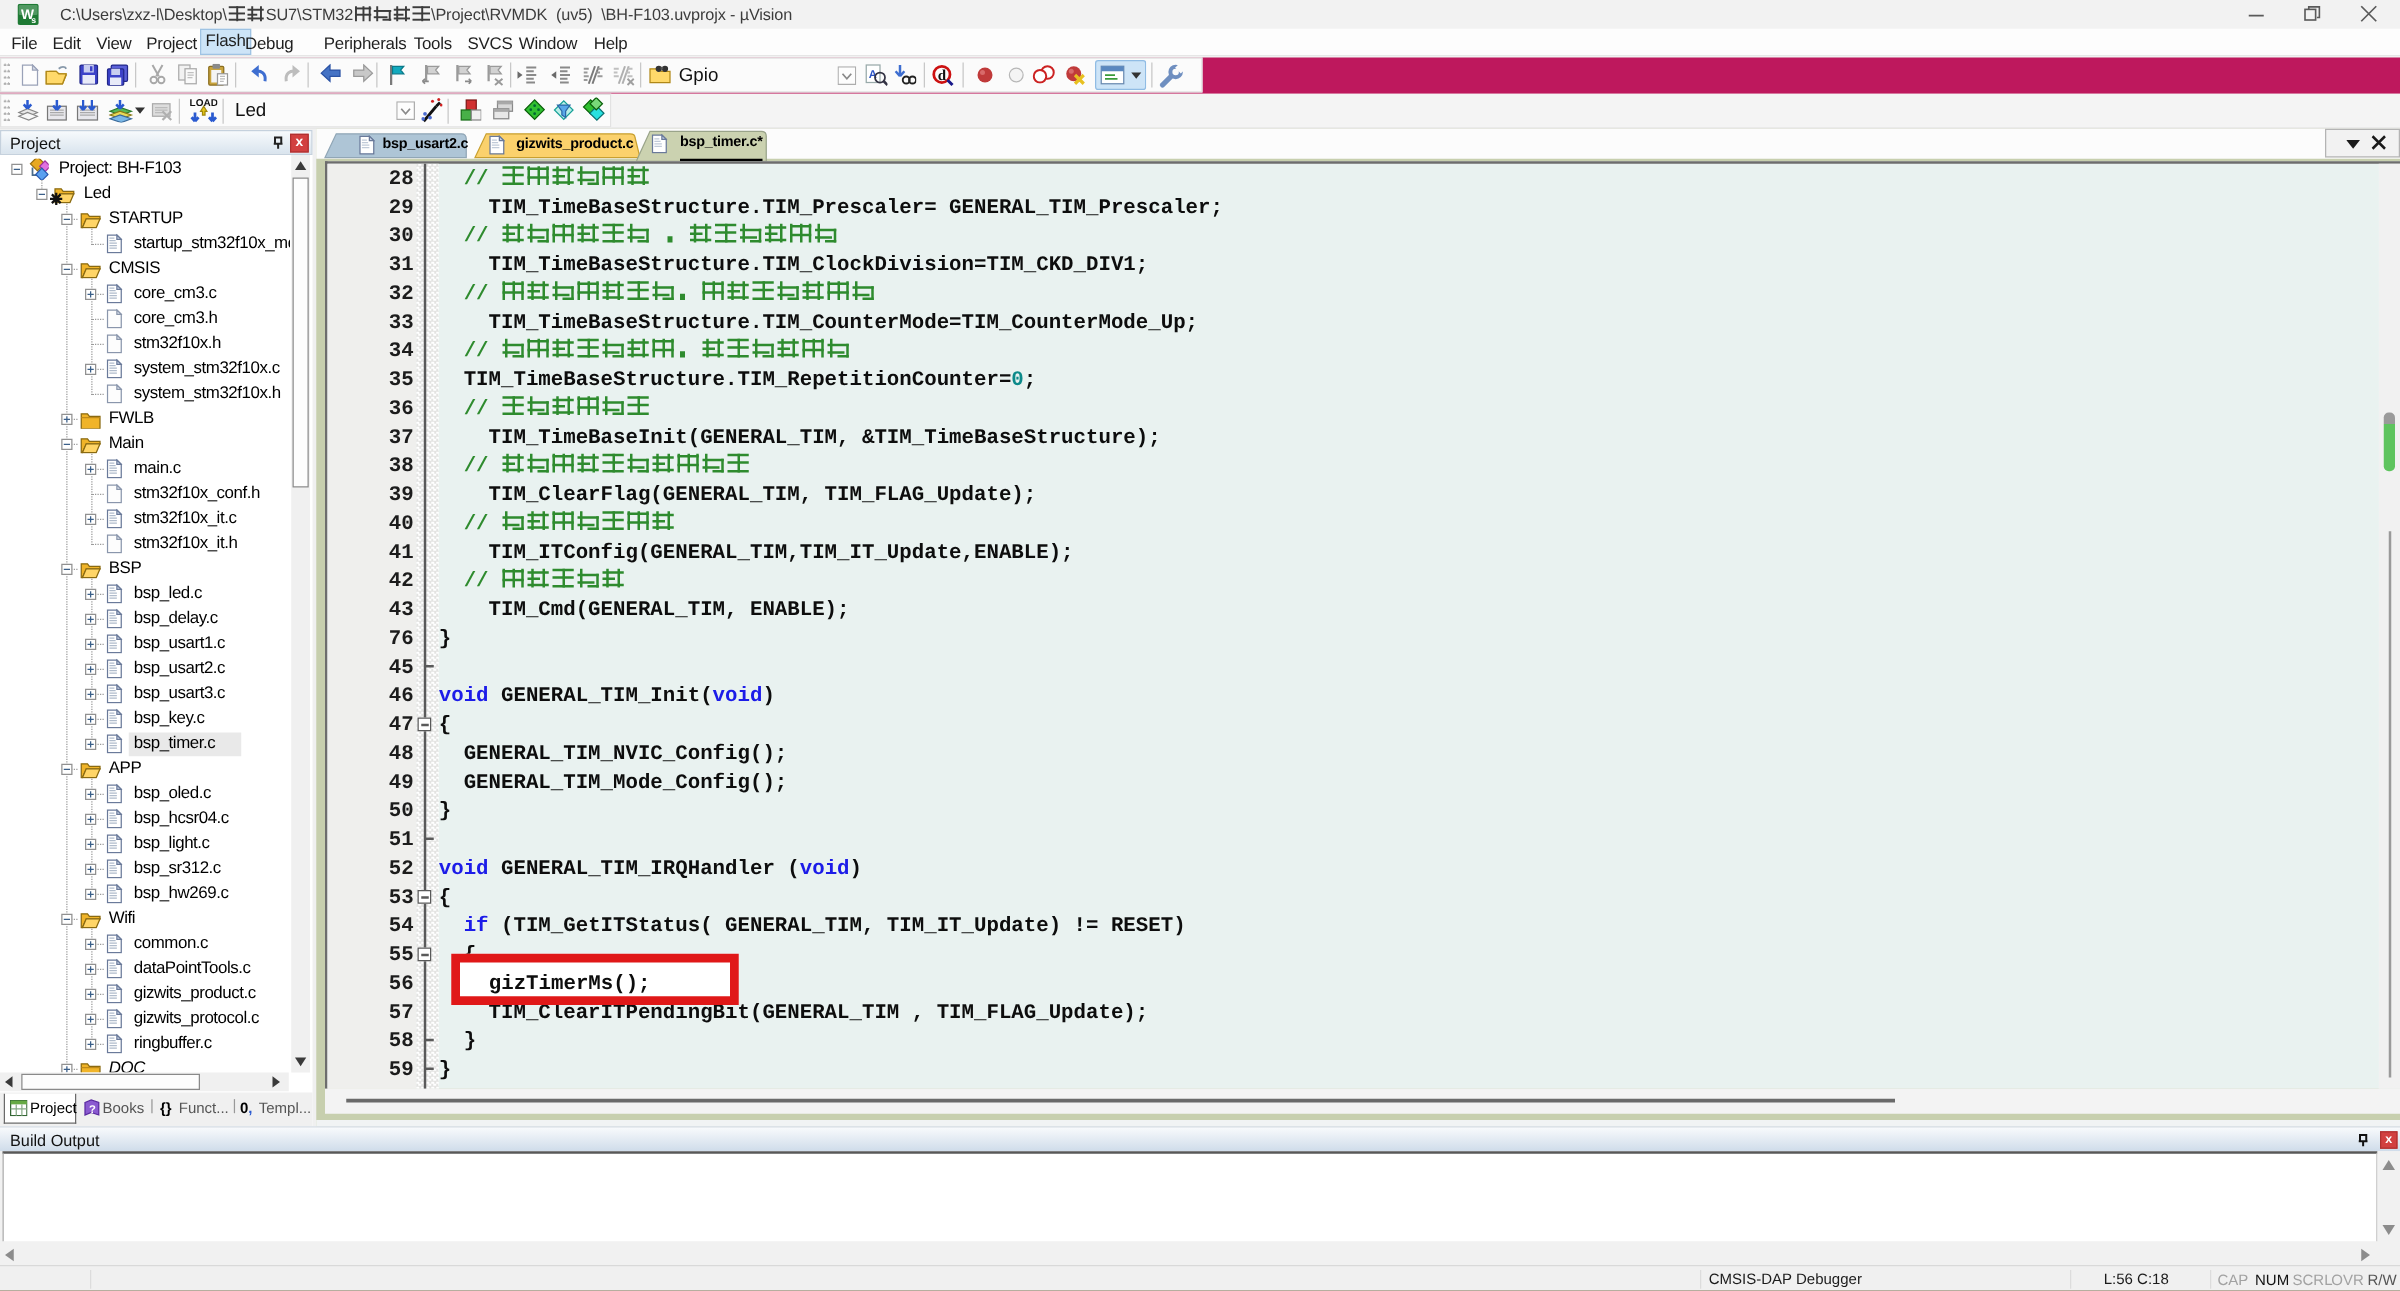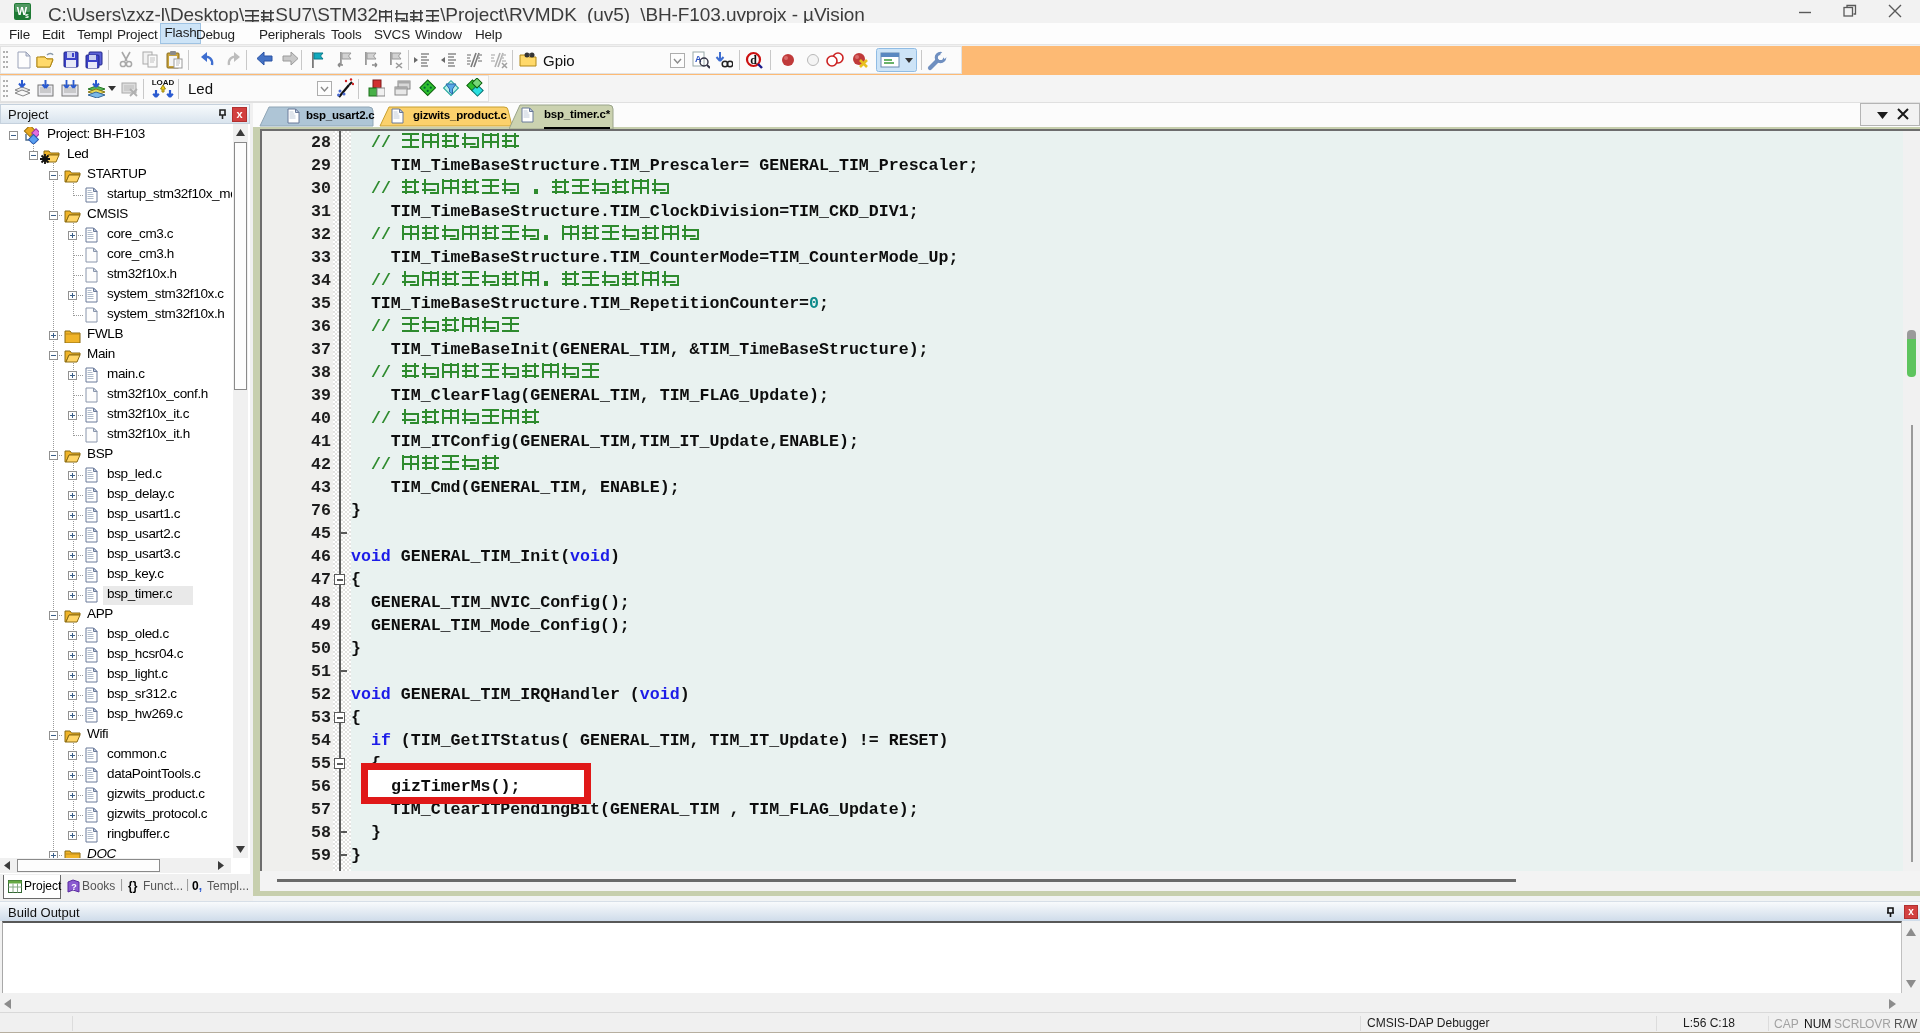--- a/index.html
+++ b/index.html
@@ -29,26 +29,26 @@
     linear-gradient(currentColor,currentColor) 2px 0/2px 100% no-repeat,
     linear-gradient(currentColor,currentColor) 0 4px/100% 2px no-repeat,
     linear-gradient(currentColor,currentColor) 0 10px/80% 2px no-repeat,
     linear-gradient(currentColor,currentColor) 100% 4px/2px 11px no-repeat,
     linear-gradient(currentColor,currentColor) 8px 100%/9px 2px no-repeat; }
   .kt { zoom:0.78; }
   .kc { background:
     linear-gradient(currentColor,currentColor) 2px 10px/4px 5px no-repeat; }
   
   #titlebar { left:0; top:0; width:1920px; height:23px; background:#f2f2f2; }
-  #titlebar .txt { position:absolute; left:48px; top:4px; font-size:19px; letter-spacing:-0.1px; color:#3c3c3c; white-space:pre; }
+  #titlebar .txt { position:absolute; left:48px; top:4px; font-size:13px; letter-spacing:-0.1px; color:#3c3c3c; white-space:pre; }
   
   #menubar { left:0; top:23px; width:1920px; height:22px; background:#fdfdfd; border-bottom:1px solid #e6e6e6; font-size:13.5px; letter-spacing:-0.2px; color:#1f1f1f; }
   #menubar span.m { position:absolute; top:4px; }
   
-  #tb1 { left:0; top:46px; width:1920px; height:29px; background:#fdba74; }
+  #tb1 { left:0; top:46px; width:1920px; height:29px; background:#be185d; }
   #tb2 { left:0; top:75px; width:1920px; height:28px; background:#f4f4f4; border-bottom:1px solid #e0e0e0;}
   .tbpanel { position:absolute; top:0; background:#fbfbfb; border:1px solid #e2e2e2; }
   .icon { position:absolute; top:5px; }
   .sep { position:absolute; top:4px; width:1px; height:20px; background:#c8c8c8; }
   .grip { position:absolute; left:3px; top:4px; width:5px; height:20px;
      background:radial-gradient(circle 1px at 1px 2px,#b0b0b0 99%,transparent), radial-gradient(circle 1px at 4px 2px,#b0b0b0 99%,transparent);
      background-size:5px 5px; }
   
   #main { left:0; top:103px; width:1920px; height:798px; background:#f0f0f0; }
   
@@ -113,21 +113,21 @@
     <rect x="1" y="3.5" width="8.5" height="8.5" fill="none" stroke="#5a5a5a" stroke-width="1.3"></rect>
     <path d="M4 3.5 v-2 h8.5 v8.5 h-2" fill="none" stroke="#5a5a5a" stroke-width="1.3"></path>
   </svg>
   <svg class="abs" style="left:1888px;top:4px" width="14" height="14">
       <path d="M1 1 L13 13 M13 1 L1 13" stroke="#5a5a5a" stroke-width="1.4"></path>
     </svg>
 </div>
 <div class="abs" id="menubar">
   <span class="m" style="left:9px">File</span>
   <span class="m" style="left:42px">Edit</span>
-  <span class="m" style="left:77px">Templ</span>
+  <span class="m" style="left:77px">View</span>
   <span class="m" style="left:117px">Project</span>
   <span class="m" style="left:160px;top:0px;width:41px;height:21px;background:#cde4f7;border:1px solid #9fc3e3;text-align:center;padding-top:1px;">Flash</span>
   <span class="m" style="left:196px">Debug</span>
   <span class="m" style="left:259px">Peripherals</span>
   <span class="m" style="left:331px">Tools</span>
   <span class="m" style="left:374px">SVCS</span>
   <span class="m" style="left:415px">Window</span>
   <span class="m" style="left:475px">Help</span>
 </div>
 <div class="abs" id="tb1">

